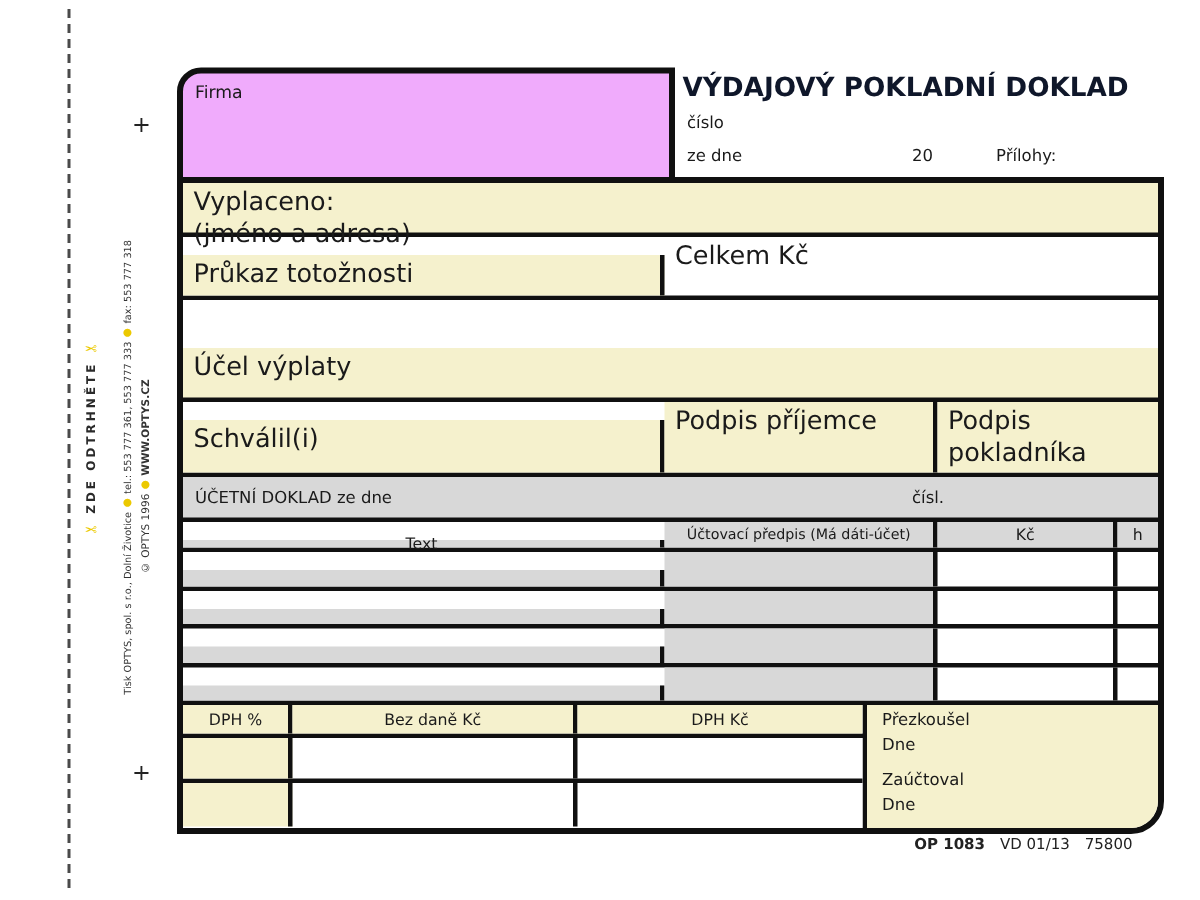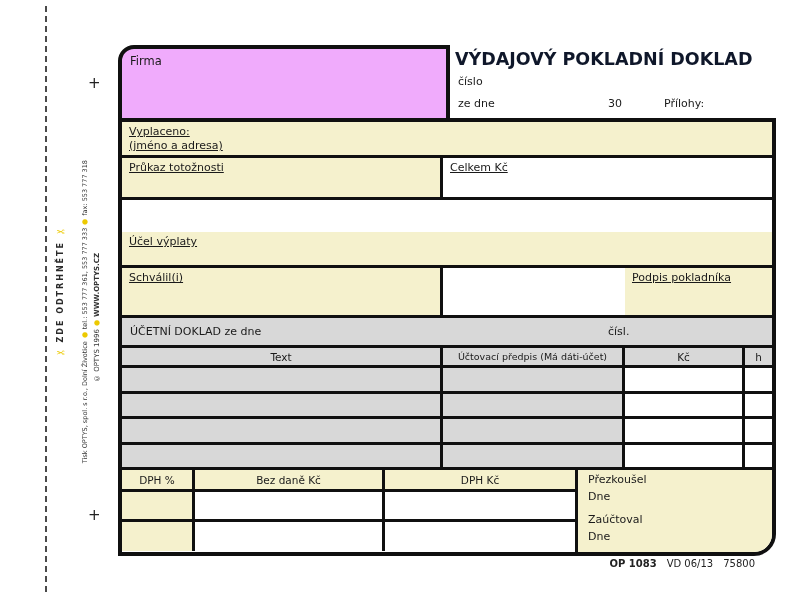--- a/index.html
+++ b/index.html
@@ -38,36 +38,36 @@
   .form-body{position:absolute;left:118px;top:118px;width:658px;height:438px;
              box-sizing:border-box;background:#fff;border:4px solid #101010;
              border-radius:0 0 22px 0;}
   .form-body .inner{position:absolute;left:0;top:0;width:650px;height:430px;}
   .row{position:absolute;left:0;width:650px;box-sizing:border-box;}
   .cell{position:absolute;top:0;bottom:0;box-sizing:border-box;}
   .cream{background:#f5f1cd;}
   .grey{background:#d8d8d8;text-align:right;}
   .bb{border-bottom:3px solid #101010;}
   .br{border-right:3px solid #101010;}
-  .flabel{font-size:11px;padding:3px 0 0 7px;line-height:1.25;text-decoration:underline;}
+  .flabel{font-size:17px;padding:3px 0 0 7px;line-height:1.25;}
   .center{display:flex;align-items:center;justify-content:center;font-size:10.5px;}
 
   .row-vyplaceno{top:0;height:36px;}
   .row-prukaz{top:36px;height:42px;}
   .row-slovy{top:78px;height:32px;background:#fff;}
   .row-ucel{top:110px;height:36px;}
   .row-schvalil{top:146px;height:50px;}
   .row-ucetni{top:196px;height:30px;}
   .row-thead{top:226px;height:20px;}
   .row-d1{top:246px;height:26px;}
   .row-d2{top:272px;height:25px;}
   .row-d3{top:297px;height:26px;}
   .row-d4{top:323px;height:25px;}
 
-  .c-text{left:0;width:321px;}
+  .c-text{left:0;width:321px;margin-top:12px;}
   .c-pred{left:321px;width:182px;}
   .c-kc{left:503px;width:120px;}
   .c-h{left:623px;width:27px;}
 
   .ucetni-lbl{position:absolute;left:8px;top:7px;font-size:11px;}
   .cisl-lbl{position:absolute;left:486px;top:7px;font-size:11px;}
 
   
   .dph-head{top:348px;height:22px;}
   .dph-r1{top:370px;height:30px;}
@@ -106,21 +106,21 @@
   <div class="vtext print2">
     <span>© OPTYS 1996</span><span class="dot">●</span><span class="brand">WWW.OPTYS.CZ</span>
   </div>
 
   <div class="firma-box">
     <div class="lbl">Firma</div>
   </div>
   <div class="doc-title">VÝDAJOVÝ POKLADNÍ DOKLAD</div>
   <div class="hlbl lbl-cislo">číslo</div>
   <div class="hlbl lbl-zedne">ze dne</div>
-  <div class="hlbl lbl-20">30</div>
+  <div class="hlbl lbl-20">20</div>
   <div class="hlbl lbl-prilohy">Přílohy:</div>
 
   <div class="form-body">
     <div class="inner">
 
       <div class="row row-vyplaceno cream bb">
         <div class="flabel">
           <div>Vyplaceno:</div>
           <div>(jméno a adresa)</div>
         </div>
@@ -136,20 +136,23 @@
       </div>
 
 
       <div class="row row-ucel cream bb">
         <div class="flabel">Účel výplaty</div>
       </div>
 
       <div class="row row-schvalil bb">
         <div class="cell c-text cream br">
           <div class="flabel">Schválil(i)</div>
+        </div>
+        <div class="cell c-pred cream br">
+          <div class="flabel">Podpis příjemce</div>
         </div>
         <div class="cell cream" style="left:503px;width:147px;">
           <div class="flabel">Podpis pokladníka</div>
         </div>
       </div>
 
       <div class="row row-ucetni grey bb">
         <div class="ucetni-lbl">ÚČETNÍ DOKLAD ze dne</div>
         <div class="cisl-lbl">čísl.</div>
       </div>
@@ -206,16 +209,16 @@
         <div class="rl rl1">Přezkoušel</div>
         <div class="rl rl2">Dne</div>
         <div class="rl rl3">Zaúčtoval</div>
         <div class="rl rl4">Dne</div>
       </div>
 
     </div>
   </div>
 
   <div class="footer">
-    <span class="code">OP 1083</span><span class="ver">VD 06/13</span><span>75800</span>
+    <span class="code">OP 1083</span><span class="ver">VD 01/13</span><span>75800</span>
   </div>
 
 </div>
 
 </body></html>

